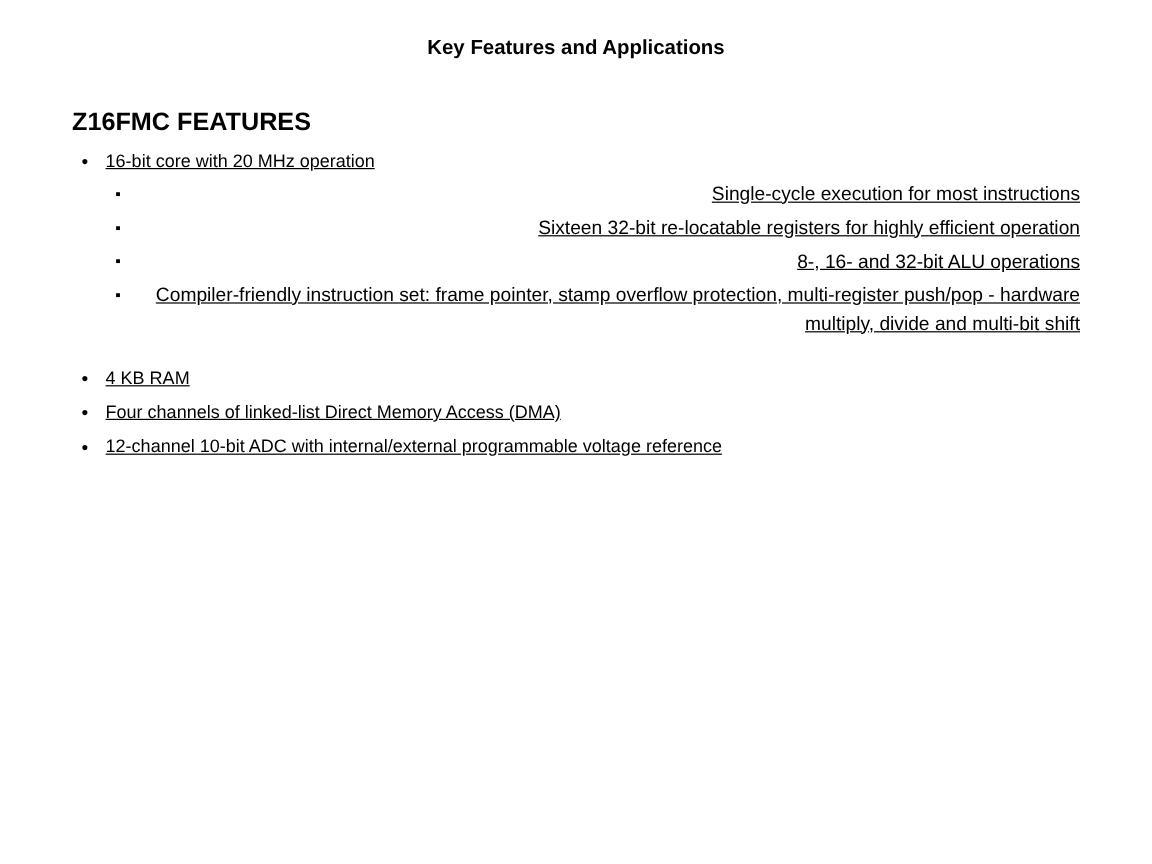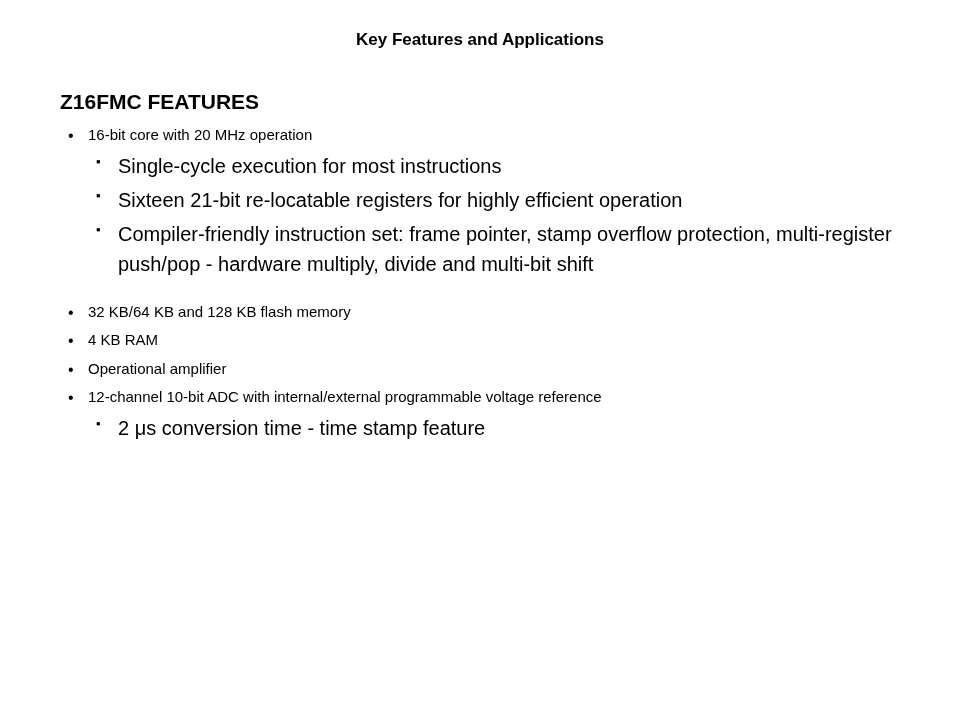--- a/index.html
+++ b/index.html
@@ -46,20 +46,21 @@
       margin: 0;
     }
 
     ul.level1 > li {
       position: relative;
       padding-left: 28px;
       margin-bottom: 6px;
       font-family: Arial, sans-serif;
       font-size: 15px;
       line-height: 1.5;
+      text-decoration: underline;
     }
 
     ul.level1 > li::before {
       content: "•";
       position: absolute;
       left: 8px;
       top: 0;
       font-size: 16px;
     }
 
@@ -67,22 +68,23 @@
       list-style: none;
       padding-left: 0;
       margin-top: 4px;
     }
 
     ul.level2 > li {
       position: relative;
       padding-left: 30px;
       margin-bottom: 4px;
       font-family: Arial, sans-serif;
-      font-size: 20px;
+      font-size: 16px;
       line-height: 1.5;
+      text-align: right;
     }
 
     ul.level2 > li::before {
       content: "▪";
       position: absolute;
       left: 8px;
       top: 1px;
       font-size: 13px;
     }
 
@@ -101,47 +103,42 @@
 
   <ul class="level1">
 
     <li>
       <span>16-bit core with 20 MHz operation</span>
       <ul class="level2">
         <li>
           <span>Single-cycle execution for most instructions</span>
         </li>
         <li>
-          <span>Sixteen 21-bit re-locatable registers for highly efficient operation</span>
+          <span>Sixteen 32-bit re-locatable registers for highly efficient operation</span>
+        </li>
+        <li>
+          <span>8-, 16- and 32-bit ALU operations</span>
         </li>
         <li>
           <span>Compiler-friendly instruction set: frame pointer, stamp overflow protection, multi-register push/pop - hardware multiply, divide and multi-bit shift</span>
         </li>
       </ul>
     </li>
 
     <div class="spacer"></div>
 
-    <li>
-      <span>32 KB/64 KB and 128 KB flash memory</span>
-    </li>
 
     <li>
       <span>4 KB RAM</span>
     </li>
 
+    <li>
+      <span>Four channels of linked-list Direct Memory Access (DMA)</span>
+    </li>
 
-    <li>
-      <span>Operational amplifier</span>
-    </li>
 
     <li>
       <span>12-channel 10-bit ADC with internal/external programmable voltage reference</span>
-      <ul class="level2">
-        <li>
-          <span>2 μs conversion time - time stamp feature</span>
-        </li>
-      </ul>
     </li>
 
   </ul>
 
 </div>
 
 </body></html>

